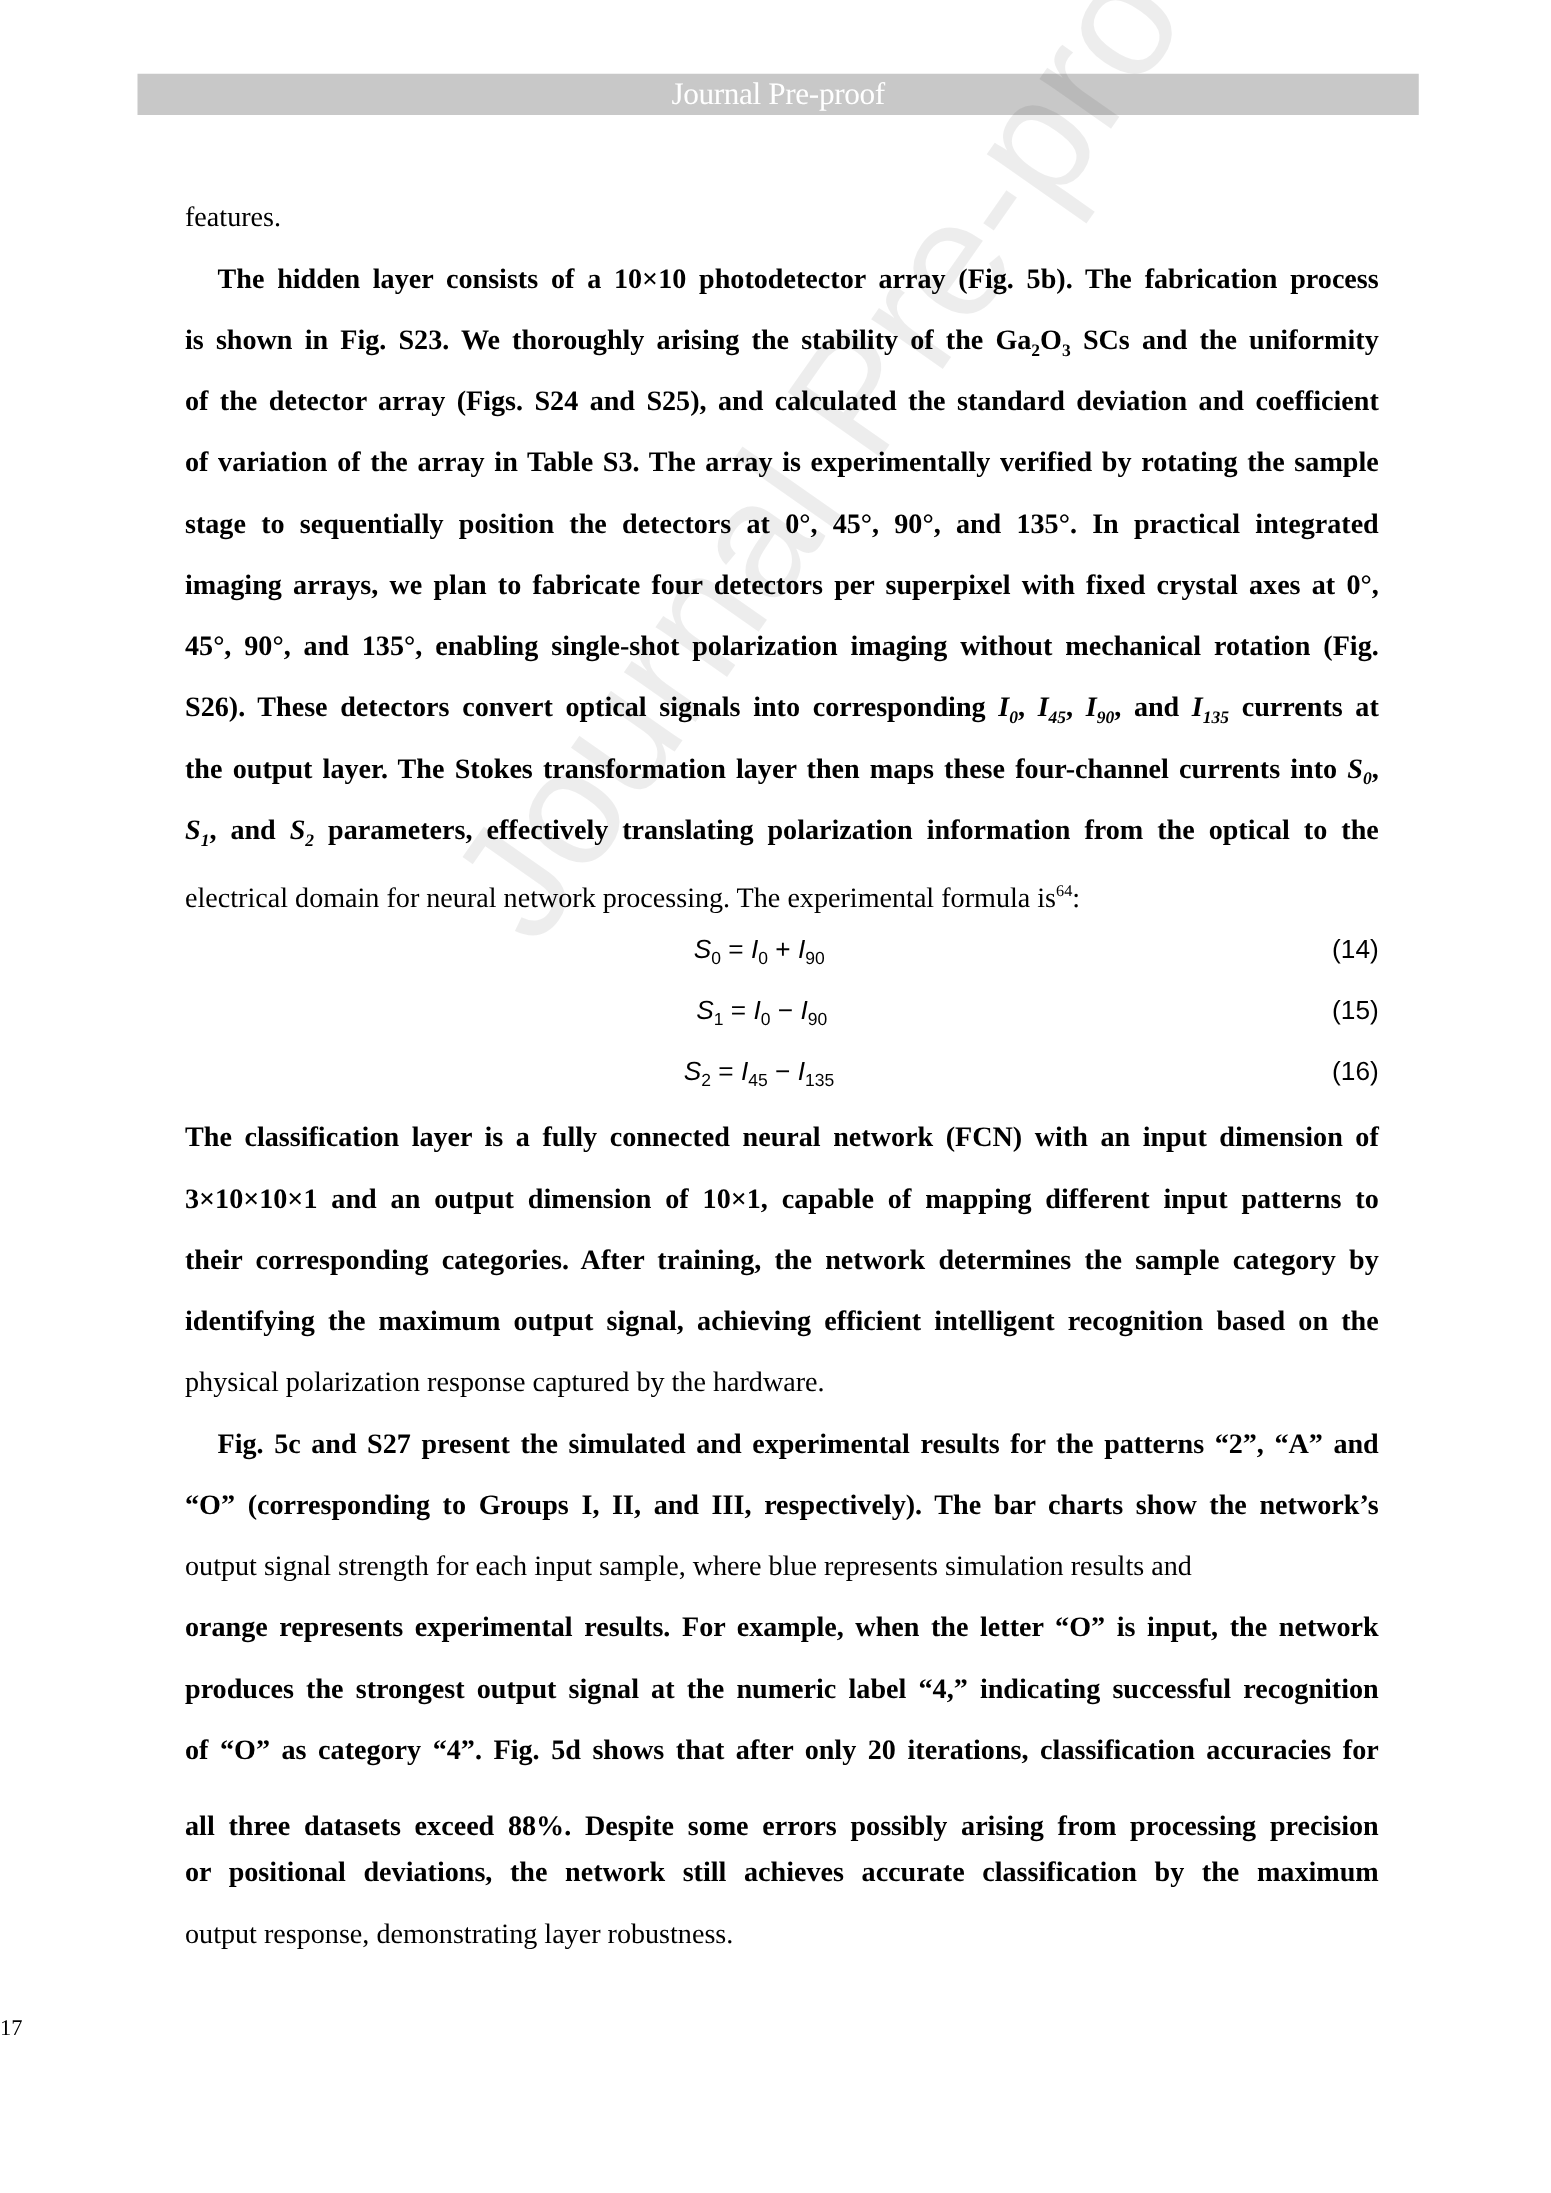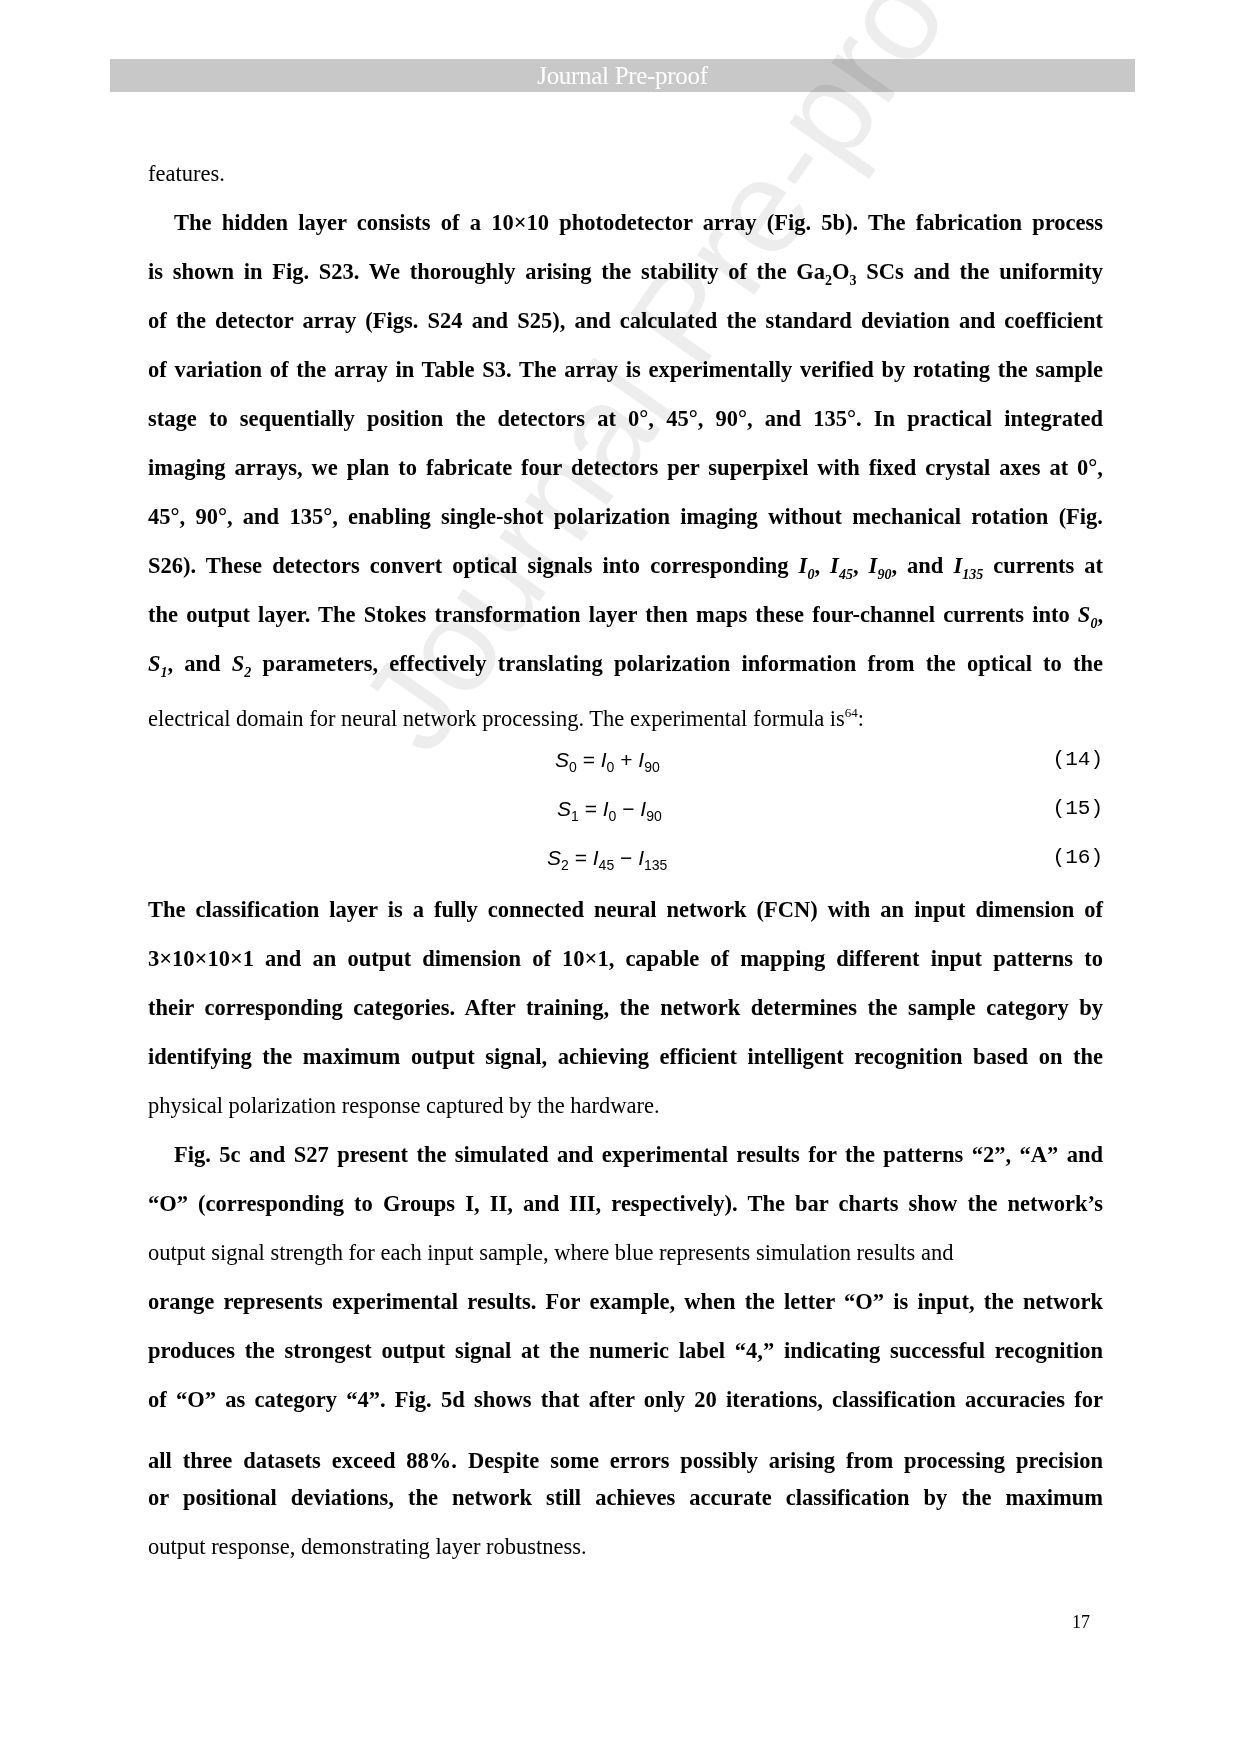--- a/index.html
+++ b/index.html
@@ -12,25 +12,25 @@
                transform-origin: left top; font-family: "Liberation Sans", sans-serif;
                font-size: 132px; color: rgba(0,0,0,0.07); white-space: nowrap; pointer-events: none; }
   .body-text { position: absolute; left: 148px; top: 0; width: 955px; }
   .line { position: absolute; left: 0; width: 955px; font-size: 22.5px; line-height: 28px;
           white-space: nowrap; }
   .line.justify { text-align: justify; text-align-last: justify; font-weight: bold; }
   .line.indent { padding-left: 26px; width: 929px; }
   .eq { position: absolute; font-family: Liberation Sans, sans-serif; font-size: 21px; white-space: nowrap; }
   .eq .it { font-style: italic; }
   .eq sub { font-style: normal; font-size: 14px; }
-  .eqnum { position: absolute; right: 138px; font-family: Liberation Mono, monospace; font-size: 21px; }
+  .eqnum { position: absolute; right: 138px; font-family: Liberation Sans, sans-serif; font-size: 21px; }
   i sub, i { font-style: italic; }
   sub.s { font-size: 14px; }
   sup.s { font-size: 13px; text-align: right; }
-  .page-num { position: absolute; left: 0; width: 1090px; top: 1612px; text-align: right; font-size: 18px; }
+  .page-num { position: absolute; left: 0; width: 1090px; top: 1612px; text-align: left; font-size: 18px; }
 </style>
 </head>
 <body>
 
 <div class="header-bar">
   <span>Journal Pre-proof</span>
 </div>
 
 <div class="watermark">Journal Pre-proof</div>
 

